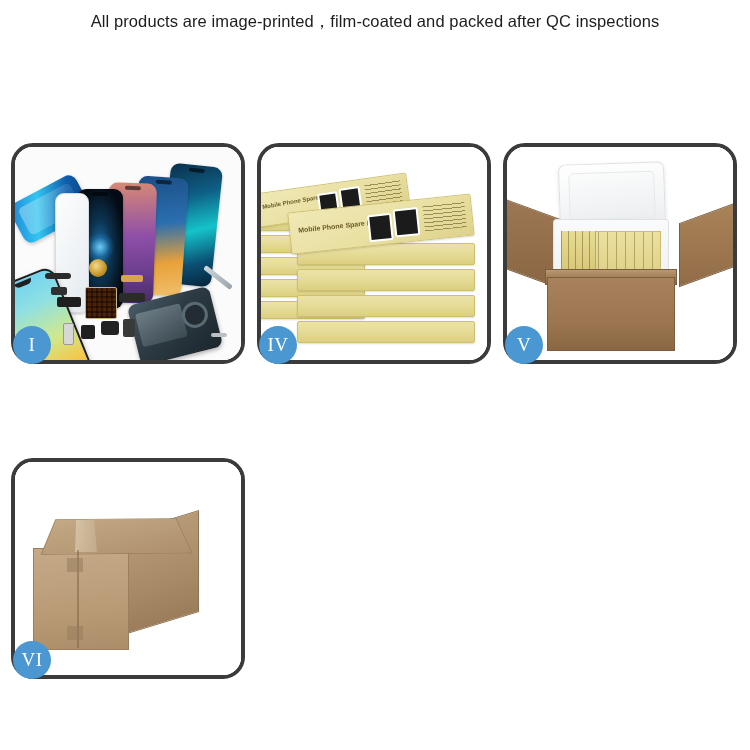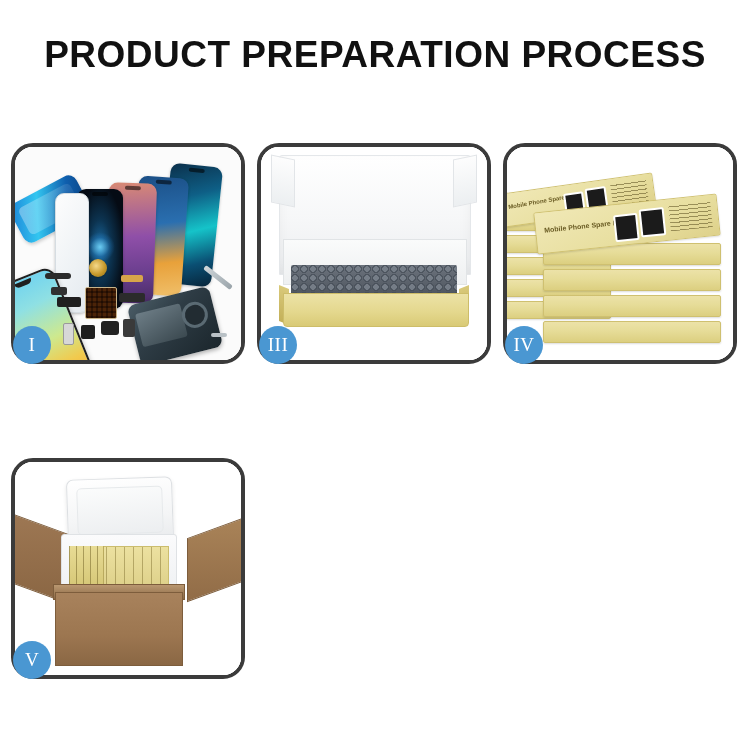--- a/index.html
+++ b/index.html
@@ -446,21 +446,21 @@
   }
   .bx-patch-b {
     position:absolute; left:52px; top:164px; width:16px; height:14px;
     background: rgba(150,124,92,0.5);
   }
 </style>
 </head>
 <body>
 
 <div class="header">
-  <h1 class="title">PRODUCT PREPARATION PROCESS</h1>
+  <p class="subtitle">All products are image-printed，film-coated and packed after QC inspections</p>
 </div>
 
 <div class="grid">
 
   <div class="panel">
     <div class="panel-inner">
       <div class="p1-bg"></div>
       <div class="blue-phone"></div>
       <div class="phone-fan">
         <div class="ph ph5">
@@ -490,34 +490,20 @@
       <div class="part flex-f"></div>
       <div class="part flex-g"></div>
       <div class="part flex-h"></div>
       <div class="part tweezer"></div>
       <div class="part screws"></div>
     </div>
     <div class="badge">I</div>
   </div>
 
 
-  <div class="panel">
-    <div class="panel-inner">
-      <div class="p3-bg"></div>
-      <div class="lid-back"></div>
-      <div class="lid-flap-l"></div>
-      <div class="lid-flap-r"></div>
-      <div class="foam-in-box"></div>
-      <div class="bubble-strip"></div>
-      <div class="tray-left-face"></div>
-      <div class="tray-right-face"></div>
-      <div class="yellow-tray"></div>
-    </div>
-    <div class="badge">III</div>
-  </div>
 
   <div class="panel">
     <div class="panel-inner">
       <div class="p4-bg"></div>
       <div class="stack">
 
         <div class="sbox" style="left:-6px; top:66px; width:108px; height:16px;"></div>
         <div class="sbox" style="left:-6px; top:88px; width:108px; height:16px;"></div>
         <div class="sbox" style="left:-6px; top:110px; width:108px; height:16px;"></div>
         <div class="sbox" style="left:-6px; top:132px; width:108px; height:16px;"></div>
@@ -559,14 +545,27 @@
       <div class="foam-lid"></div>
       <div class="foam-body"></div>
       <div class="inner-yellow"></div>
       <div class="inner-yellow-2"></div>
       <div class="carton-rim"></div>
       <div class="carton-front"></div>
     </div>
     <div class="badge">V</div>
   </div>
 
+  <div class="panel">
+    <div class="panel-inner">
+      <div class="p6-bg"></div>
+      <div class="bx-side"></div>
+      <div class="bx-front"></div>
+      <div class="bx-top-face"></div>
+      <div class="bx-tape"></div>
+      <div class="bx-seam"></div>
+      <div class="bx-patch-a"></div>
+      <div class="bx-patch-b"></div>
+    </div>
+    <div class="badge">VI</div>
+  </div>
 
 </div>
 
 </body></html>

